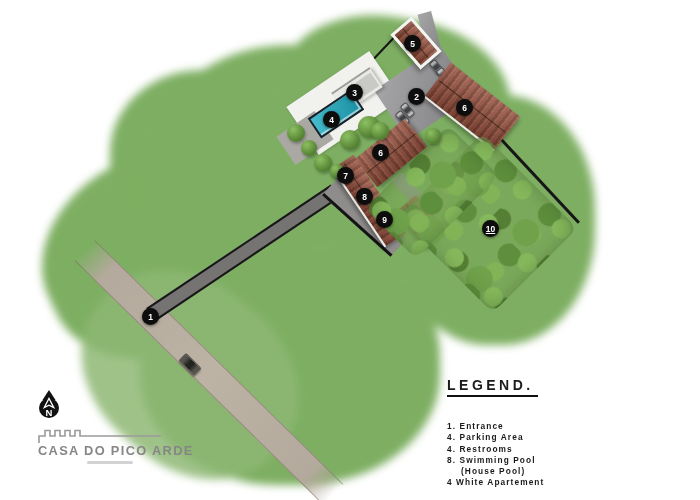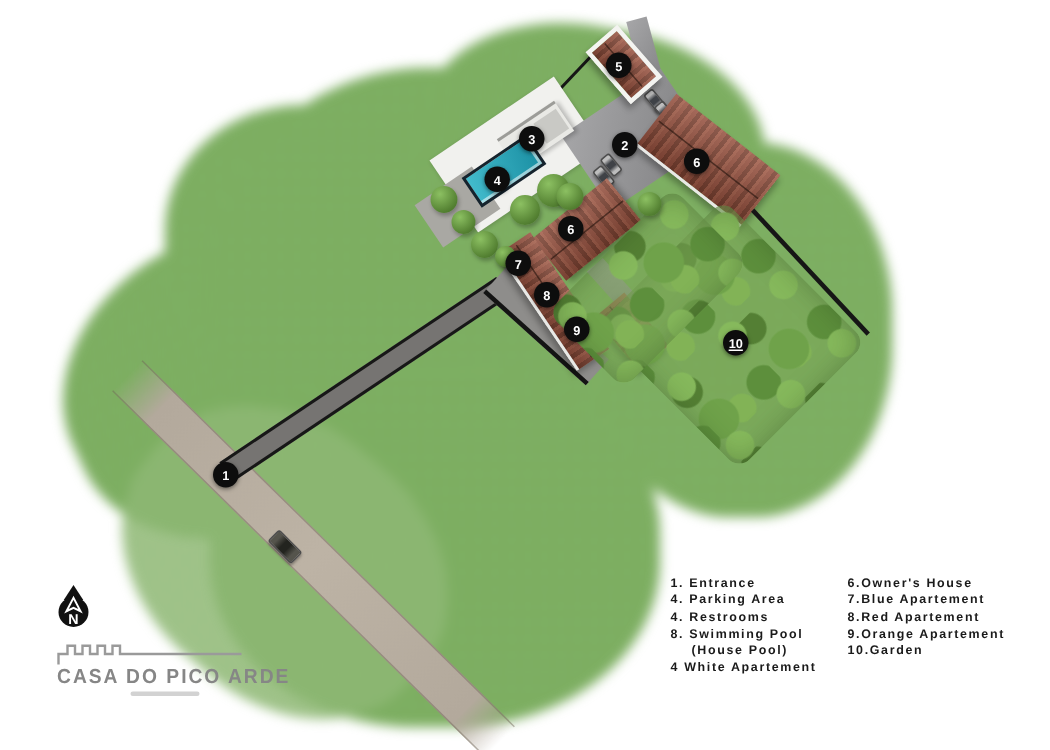--- a/index.html
+++ b/index.html
@@ -90,21 +90,21 @@
     font-size:8.5px;font-weight:bold;letter-spacing:0;
     box-shadow:0 1px 3px rgba(0,0,0,0.5);z-index:12;
   }
 
   
   #legend{left:447px;top:376px;z-index:20;color:#1a1a1a;}
   #legend .title{
     font-size:14px;font-weight:800;letter-spacing:3.5px;
     border-bottom:2.5px solid #111;display:inline-block;padding:0 4px 2px 0;
   }
-  #legend .cols{display:flex;margin-top:7px;}
+  #legend .cols{display:flex;margin-top:24px;}
   .legend-col{display:flex;flex-direction:column;white-space:nowrap;}
   .legend-col.c1{width:118px;}
   .legend-item{font-size:8.3px;font-weight:700;letter-spacing:1.1px;line-height:11.3px;}
   .legend-item.indent{padding-left:14px;}
 
   
   #brand-name{left:38px;top:443px;font-size:13.5px;font-weight:700;letter-spacing:1.4px;
               color:#868686;transform:scaleX(.95);transform-origin:left;z-index:20;}
   #brand-tagline{left:87px;top:461px;width:46px;height:3px;background:#d2d2d2;border-radius:2px;z-index:20;}
   .svgbox{z-index:20;}
@@ -171,36 +171,30 @@
   <div class="abs marker" style="left:323px;top:111px;">4</div>
   <div class="abs marker" style="left:404px;top:35px;">5</div>
   <div class="abs marker" style="left:456px;top:99px;">6</div>
   <div class="abs marker" style="left:372px;top:144px;">6</div>
   <div class="abs marker" style="left:337px;top:167px;">7</div>
   <div class="abs marker" style="left:356px;top:188px;">8</div>
   <div class="abs marker" style="left:376px;top:211px;">9</div>
   <div class="abs marker" style="left:482px;top:220px;text-decoration:underline;">10</div>
 
   <div class="abs" id="legend">
+    <div class="title">LEGEND.</div>
     <div class="cols">
       <div class="legend-col c1">
         <div class="legend-item">1. Entrance</div>
         <div class="legend-item">4. Parking Area</div>
         <div class="legend-item">4. Restrooms</div>
         <div class="legend-item">8. Swimming Pool</div>
         <div class="legend-item indent">(House Pool)</div>
         <div class="legend-item">4 White Apartement</div>
       </div>
-      <div class="legend-col">
-        <div class="legend-item">6.Owner's House</div>
-        <div class="legend-item">7.Blue Apartement</div>
-        <div class="legend-item">8.Red Apartement</div>
-        <div class="legend-item">9.Orange Apartement</div>
-        <div class="legend-item">10.Garden</div>
-      </div>
     </div>
   </div>
 
   <svg class="abs svgbox" style="left:36px;top:389px;" width="26" height="32" viewBox="0 0 26 32">
     <polygon points="13,1 6.5,11 19.5,11" fill="#111"></polygon>
     <circle cx="13" cy="19" r="10" fill="#111"></circle>
     <path d="M8.3,18.5 L13,9.5 L17.7,18.5 L13,16.2 Z" fill="none" stroke="#ffffff" stroke-width="1.3"></path>
     <text x="13" y="27" text-anchor="middle" fill="#ffffff" font-size="9.5" font-weight="bold" font-family="Liberation Sans, sans-serif">N</text>
   </svg>
 

